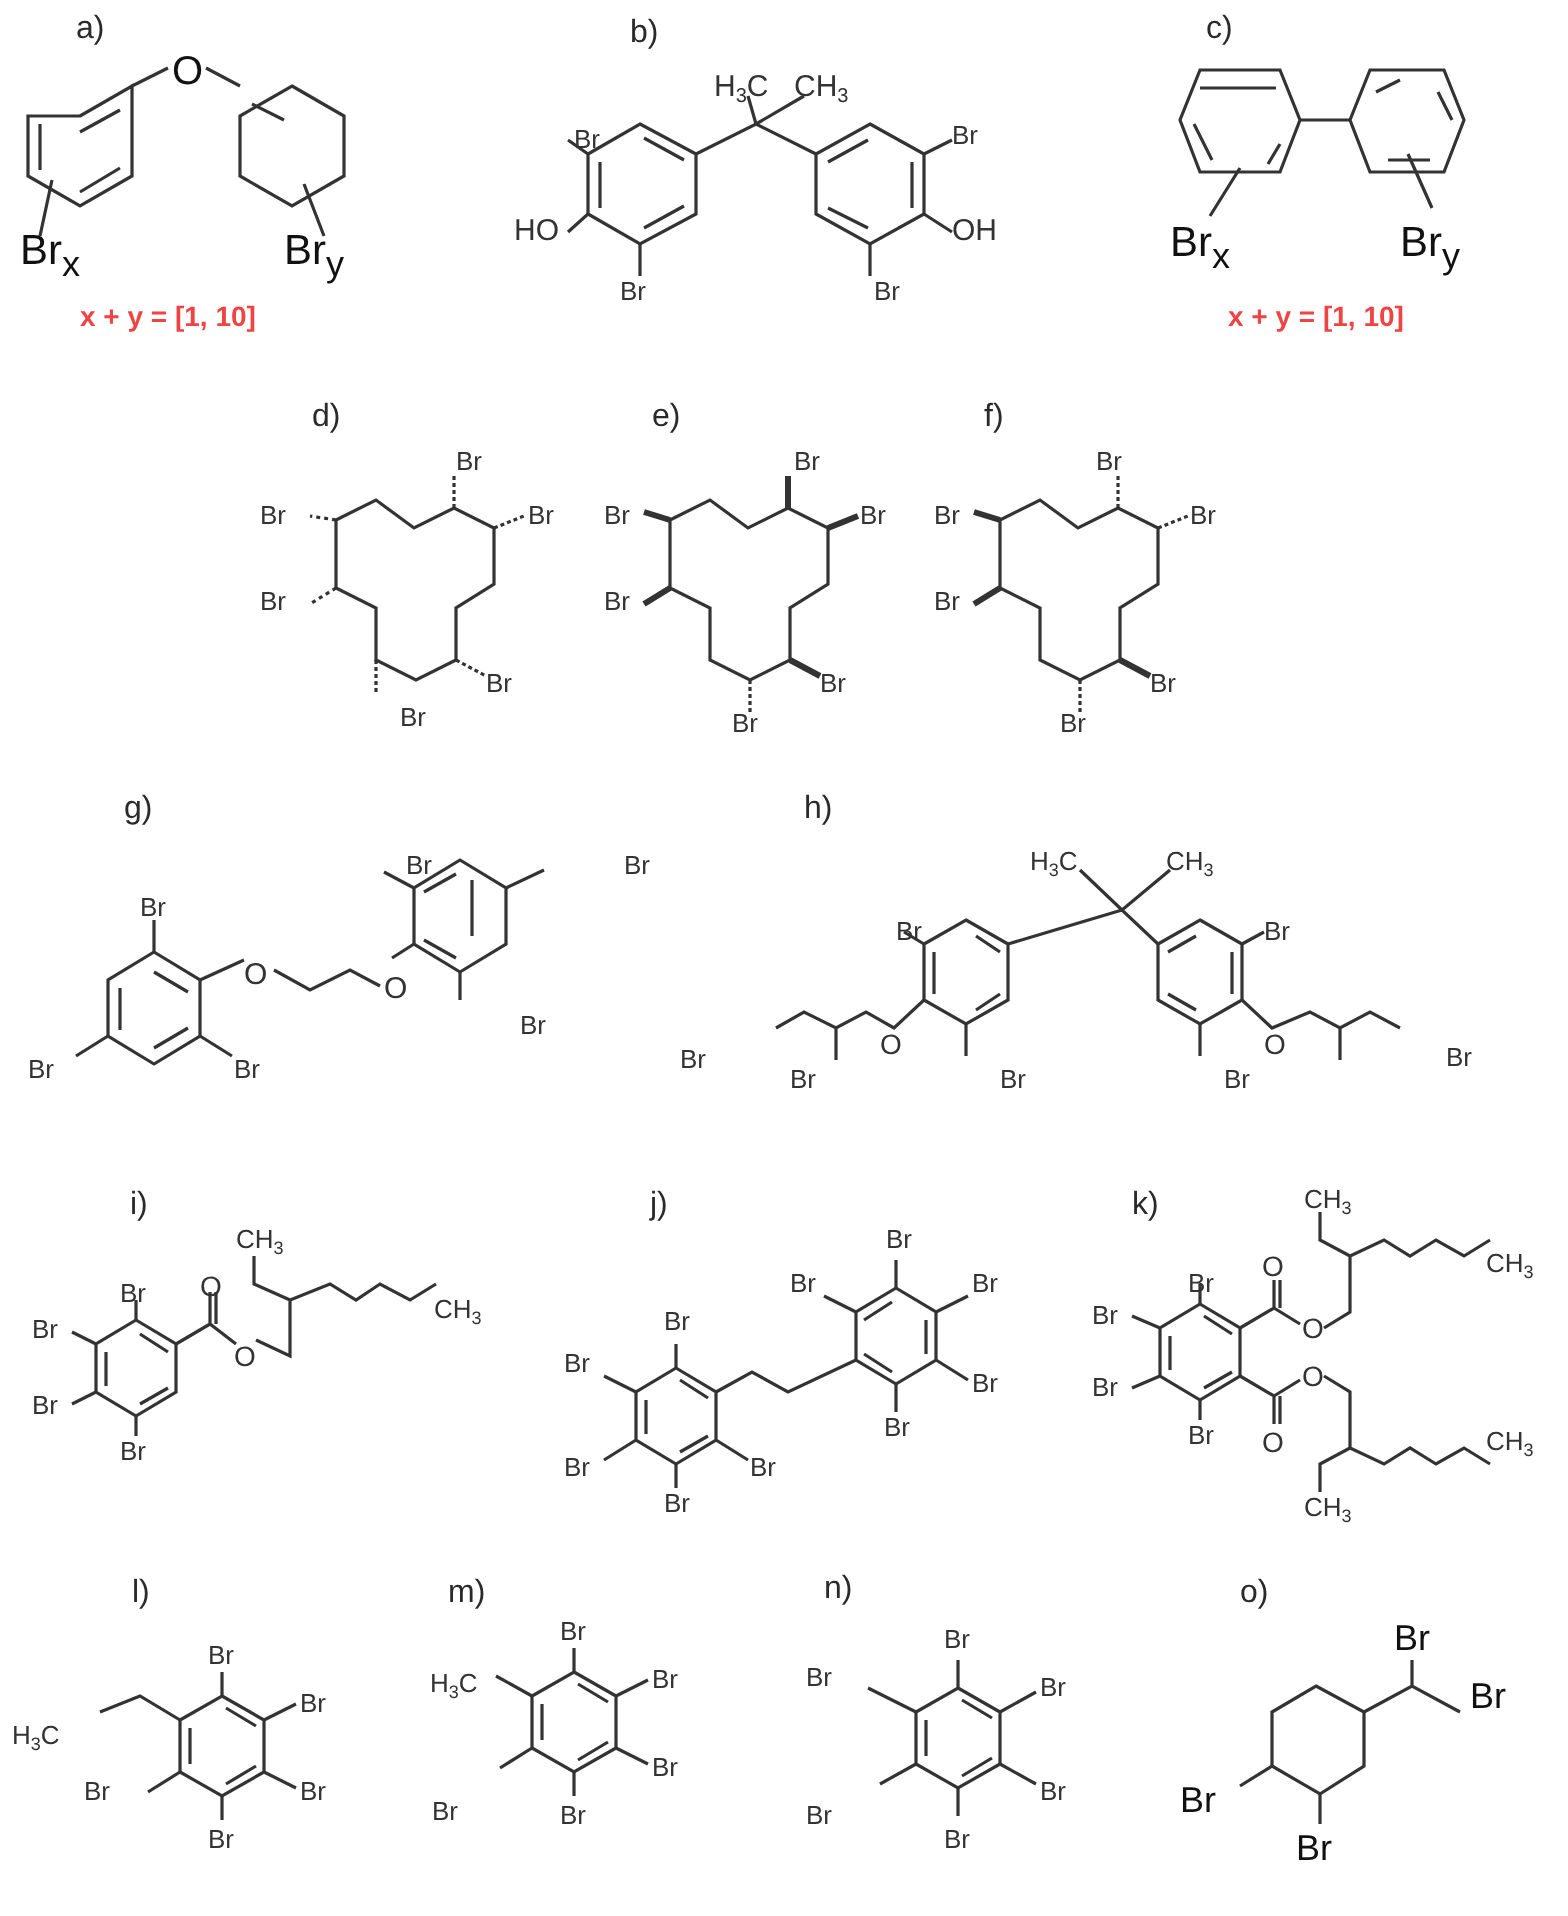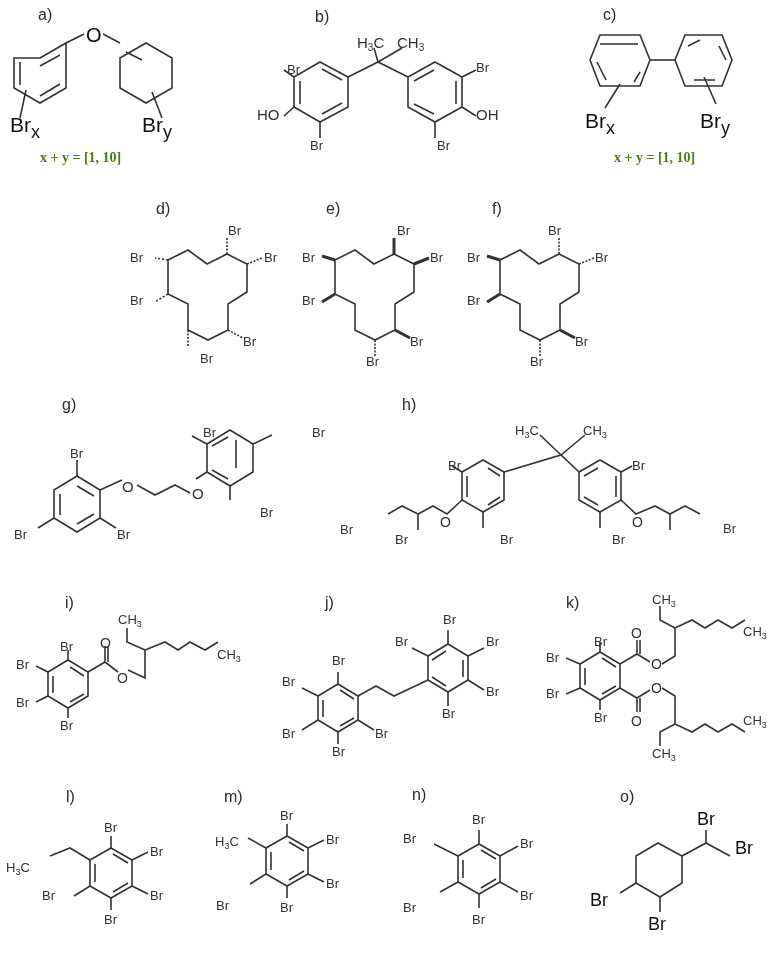--- a/index.html
+++ b/index.html
@@ -1,19 +1,19 @@
 <!DOCTYPE html>
 <html><head>
 <meta charset="utf-8">
 <style>
   html,body{margin:0;padding:0;background:#ffffff;}
   body{width:784px;height:958px;position:relative;overflow:hidden;font-family:"Liberation Sans",sans-serif;}
   #figure{position:absolute;left:0;top:0;width:784px;height:958px;}
   .panel-label{position:absolute;font-family:"Liberation Sans",sans-serif;font-size:16px;color:#2a2a2a;}
-  .formula{position:absolute;font-family:Liberation Serif, serif;font-size:14px;font-weight:bold;color:#4d7c0f;}
+  .formula{position:absolute;font-family:Liberation Sans, sans-serif;font-size:14px;font-weight:bold;color:#ef4444;}
   svg text{font-family:"Liberation Sans",sans-serif;}
 </style>
 </head>
 <body>
 
 <div id="figure">
 
   <div class="panel-label" style="left:38px;top:6px;">a)</div>
   <div class="panel-label" style="left:315px;top:8px;">b)</div>
   <div class="panel-label" style="left:603px;top:6px;">c)</div>

